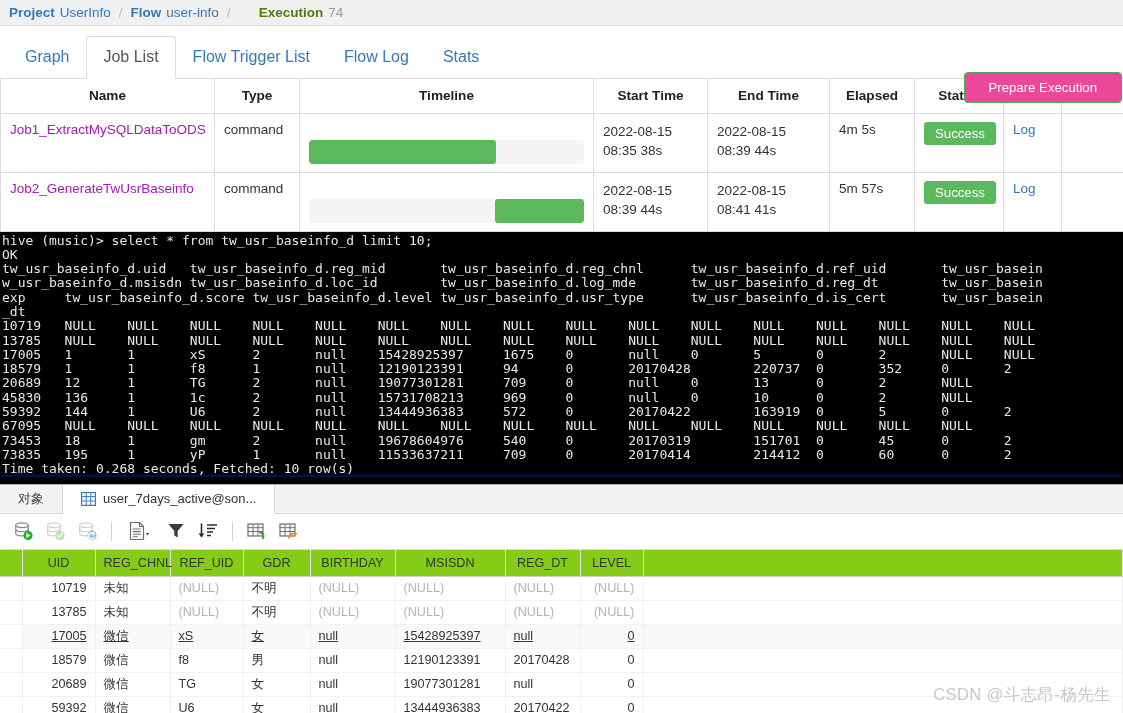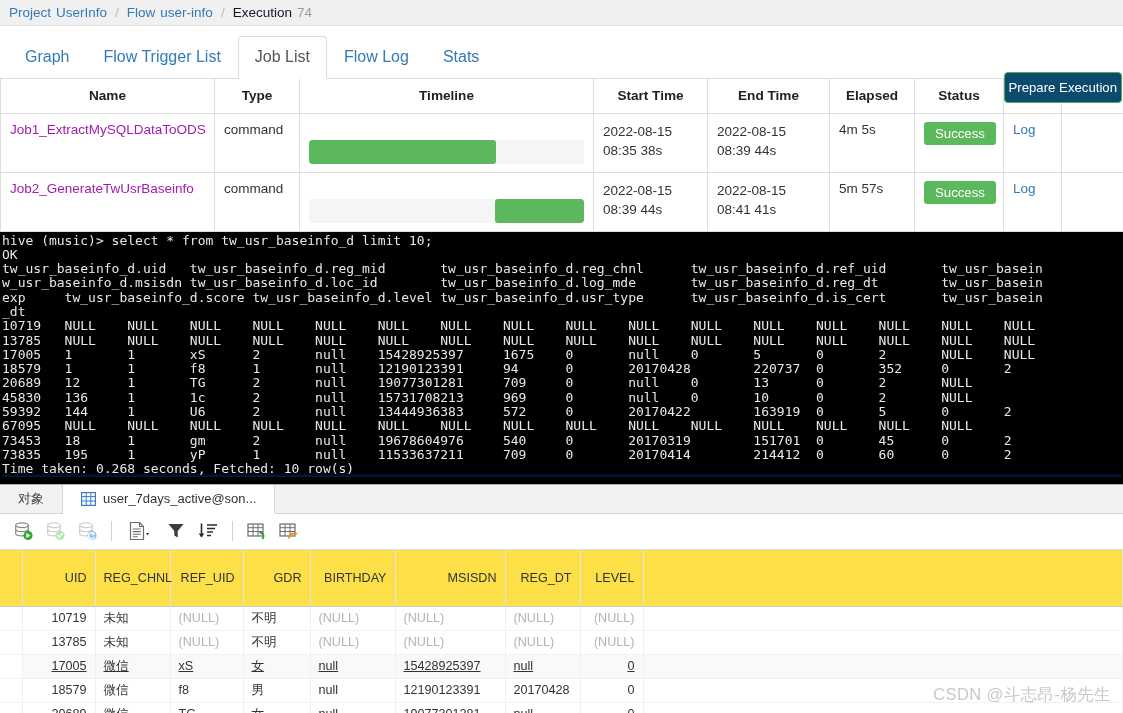--- a/index.html
+++ b/index.html
@@ -17,22 +17,22 @@
     height: 26px;
     background: #f0f0f0;
     border-bottom: 1px solid #e2e2e2;
     display: flex;
     align-items: center;
     padding: 0 9px;
     font-size: 13.5px;
     gap: 0px;
   }
   .bc-seg { display: flex; align-items: center; gap: 5px; }
-  .bc-strong { font-weight: normal; color: #337ab7; }
-  .bc-strong.muted { color: #0f172a; }
+  .bc-strong { font-weight: bold; color: #337ab7; }
+  .bc-strong.muted { color: #4d7c0f; margin-left: 20px; }
   .bc-val { color: #337ab7; }
   .bc-val.muted { color: #9a9a9a; }
   .bc-sep { color: #bdbdbd; margin: 0 8px; }
 
   
   .tabbar {
     height: 53px;
     position: relative;
     display: flex;
     align-items: flex-end;
@@ -60,26 +60,26 @@
     white-space: nowrap;
   }
   .tab.active {
     color: #555;
     background: #fff;
     border-color: #ddd #ddd #fff #ddd;
   }
   .prepare-btn {
     position: absolute;
     right: 1px; top: 46px;
-    background: #0c4a6e;
+    background: #ec4899;
     border: 1px solid #4cae4c;
     border-radius: 4px;
     color: #fff;
     font-size: 13.2px;
-    padding: 7px 4px;
+    padding: 7px 24px;
     cursor: pointer;
     white-space: nowrap;
     z-index: 3;
   }
 
   
   .jobtable {
     width: 1123px;
     border-collapse: collapse;
     table-layout: fixed;
@@ -205,27 +205,27 @@
   .dg-wrap { flex: 1; overflow: hidden; }
   .dgrid {
     border-collapse: collapse;
     font-size: 12.6px;
     table-layout: fixed;
     width: 1123px;
     color: #333;
   }
   .dgrid th {
     font-weight: normal;
-    text-align: right;
+    text-align: center;
     color: #333;
-    padding: 21px 8px;
+    padding: 6px 8px;
     height: 24px;
     border-right: 1px solid #e4e4e4;
     border-bottom: 1px solid #cfcfcf;
-    background: #fde047;
+    background: #84cc16;
     font-size: 12.6px;
     white-space: nowrap;
   }
   .dgrid td {
     padding: 3px 8px;
     height: 24px;
     border-right: 1px solid #f0f0f0;
     border-bottom: 1px solid #f2f2f2;
     white-space: nowrap;
     overflow: hidden;
@@ -263,22 +263,22 @@
     <span class="bc-sep">/</span>
     <span class="bc-seg">
       <span class="bc-strong muted">Execution</span>
       <span class="bc-val muted">74</span>
     </span>
   </div>
 
   <div class="tabbar" id="tabbar">
 
   <div class="tab">Graph</div>
+      <div class="tab active">Job List</div>
       <div class="tab">Flow Trigger List</div>
-      <div class="tab active">Job List</div>
       <div class="tab">Flow Log</div>
       <div class="tab">Stats</div>
       <button class="prepare-btn">Prepare Execution</button>
     </div>
 
   <table class="jobtable">
     <colgroup>
       <col style="width:214px">
         <col style="width:85px">
         <col style="width:294px">

